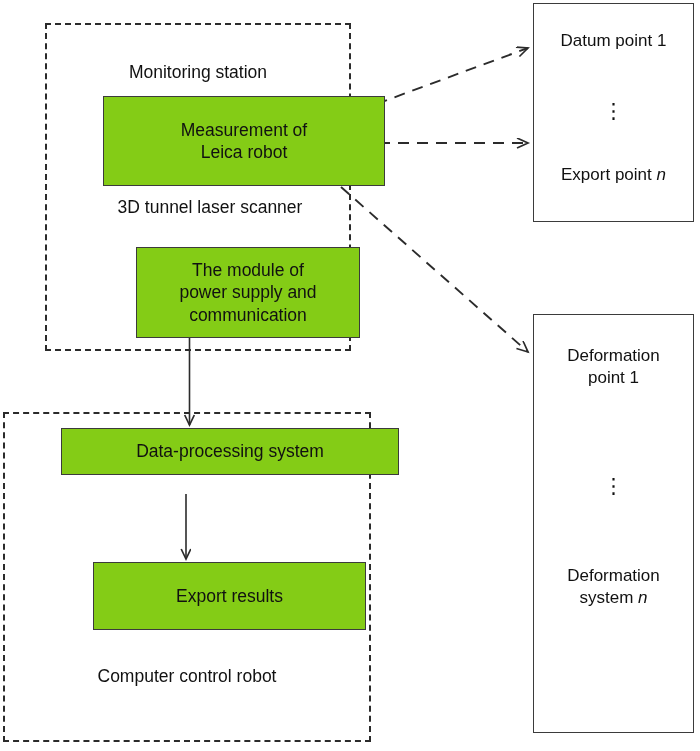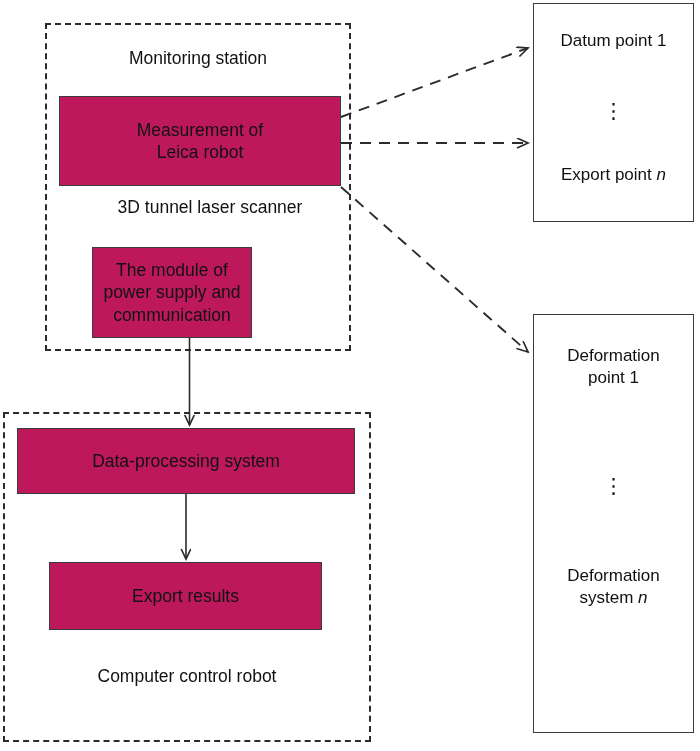--- a/index.html
+++ b/index.html
@@ -30,22 +30,23 @@
     box-sizing: border-box;
     display: flex;
     align-items: center;
     justify-content: center;
     text-align: center;
     color: #111111;
     line-height: 1.28;
   }
   .solid-box {
     border: 1.6px solid #3b3b3b;
-    background: #be185d;
+    background: #84cc16;
     font-size: 17.5px;
+    margin-left: 44px;
   }
   .group-box {
     border: 2px dashed #2b2b2b;
     background: transparent;
   }
   .group-box.monitoring {
     border-width: 2px;
   }
   .caption {
     position: absolute;
@@ -113,44 +114,44 @@
       <line x1="341" y1="143" x2="528" y2="143" stroke="#2b2b2b" stroke-width="1.9" stroke-dasharray="11,8" marker-end="url(#arrowOpenDash)"></line>
     </g>
 
     <g>
       <line x1="341" y1="187" x2="528" y2="352" stroke="#2b2b2b" stroke-width="1.9" stroke-dasharray="11,8" marker-end="url(#arrowOpenDash)"></line>
     </g>
   </svg>
 
   <div class="node group-box monitoring" style="left:45px; top:23px; width:306px; height:328px;"></div>
 
-  <div class="caption nowrap" style="left:45px; top:47px; width:306px;">Monitoring station</div>
+  <div class="caption nowrap" style="left:45px; top:61px; width:306px;">Monitoring station</div>
 
   <div class="caption nowrap" style="left:57px; top:196px; width:306px;">3D tunnel laser scanner</div>
 
   <div class="node solid-box" style="left:59px; top:96px; width:282px; height:90px;">
     <div>
       <div>Measurement of</div>
       <div>Leica robot</div>
     </div>
   </div>
 
-  <div class="node solid-box" style="left:92px; top:247px; width:160px; height:91px;">
+  <div class="node solid-box" style="left:92px; top:247px; width:224px; height:91px;">
     <div>
       <div>The module of</div>
       <div>power supply and</div>
       <div>communication</div>
     </div>
   </div>
 
   <div class="node group-box" style="left:3px; top:412px; width:368px; height:330px;"></div>
 
   <div class="caption nowrap" style="left:3px; top:665px; width:368px;">Computer control robot</div>
 
-  <div class="node solid-box" style="left:17px; top:428px; width:338px; height:66px;">
+  <div class="node solid-box" style="left:17px; top:428px; width:338px; height:47px;">
     <div>Data-processing system</div>
   </div>
 
   <div class="node solid-box" style="left:49px; top:562px; width:273px; height:68px;">
     <div>Export results</div>
   </div>
 
   <div class="point-box" style="left:533px; top:3px; width:161px; height:219px;">
     <div class="point-label" style="top:26px;">Datum point 1</div>
 

